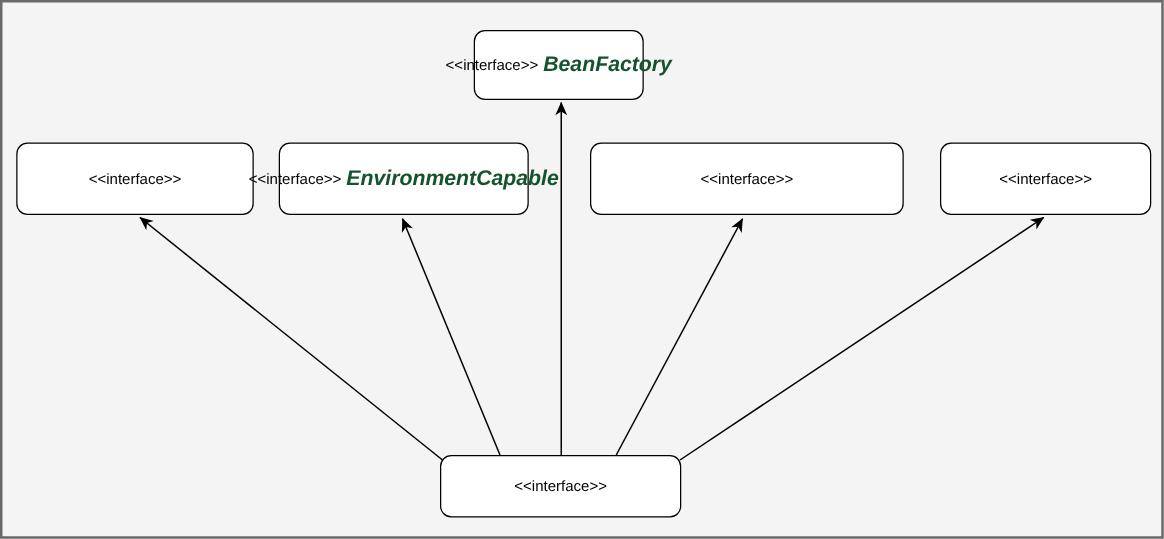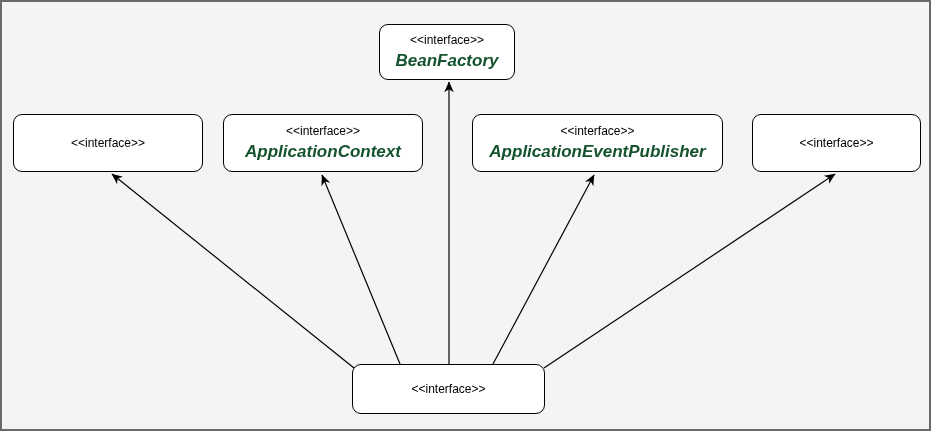--- a/index.html
+++ b/index.html
@@ -23,21 +23,21 @@
     width: 931px;
     height: 431px;
     pointer-events: none;
   }
   .uml-node {
     position: absolute;
     background: #ffffff;
     border: 1px solid #000000;
     border-radius: 9px;
     display: flex;
-    flex-direction: column;
+    flex-direction: row;
     align-items: center;
     justify-content: center;
     gap: 4px;
     text-align: center;
   }
   .stereotype {
     font-size: 12px;
     font-weight: 400;
     color: #000000;
     line-height: 14px;
@@ -81,26 +81,25 @@
     <div class="stereotype">&lt;&lt;interface&gt;&gt;</div>
     <div class="iface-name">BeanFactory</div>
   </div>
 
   <div class="uml-node node-message-source">
     <div class="stereotype">&lt;&lt;interface&gt;&gt;</div>
   </div>
 
   <div class="uml-node node-environment-capable">
     <div class="stereotype">&lt;&lt;interface&gt;&gt;</div>
-    <div class="iface-name">ApplicationContext</div>
+    <div class="iface-name">EnvironmentCapable</div>
   </div>
 
   <div class="uml-node node-app-event-publisher">
     <div class="stereotype">&lt;&lt;interface&gt;&gt;</div>
-    <div class="iface-name">ApplicationEventPublisher</div>
   </div>
 
   <div class="uml-node node-resource-loader">
     <div class="stereotype">&lt;&lt;interface&gt;&gt;</div>
   </div>
 
   <div class="uml-node node-application-context">
     <div class="stereotype">&lt;&lt;interface&gt;&gt;</div>
   </div>
 

